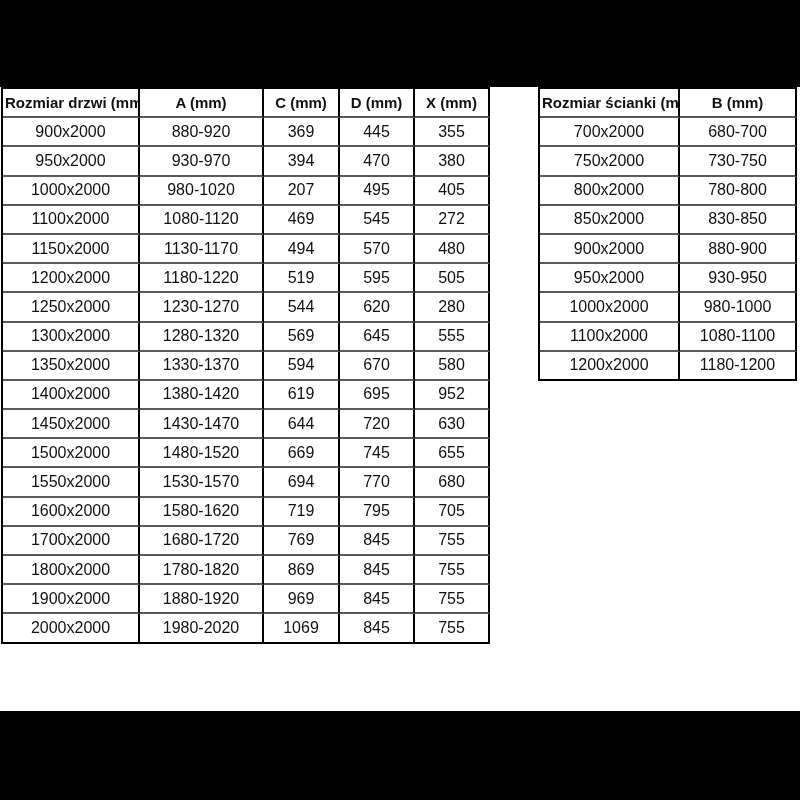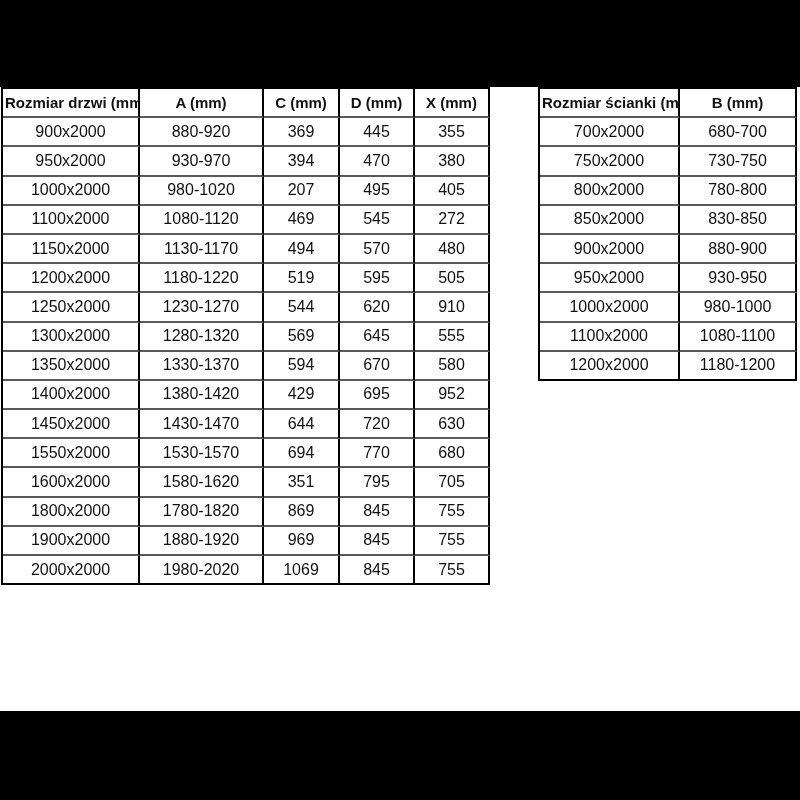--- a/index.html
+++ b/index.html
@@ -137,63 +137,77 @@
             <td>1180-1220</td>
             <td>519</td>
             <td>595</td>
             <td>505</td>
           </tr>
           <tr>
             <td>1250x2000</td>
             <td>1230-1270</td>
             <td>544</td>
             <td>620</td>
-            <td>910</td>
+            <td>280</td>
           </tr>
           <tr>
             <td>1300x2000</td>
             <td>1280-1320</td>
             <td>569</td>
             <td>645</td>
             <td>555</td>
           </tr>
           <tr>
             <td>1350x2000</td>
             <td>1330-1370</td>
             <td>594</td>
             <td>670</td>
             <td>580</td>
           </tr>
           <tr>
             <td>1400x2000</td>
             <td>1380-1420</td>
-            <td>429</td>
+            <td>619</td>
             <td>695</td>
             <td>952</td>
           </tr>
           <tr>
             <td>1450x2000</td>
             <td>1430-1470</td>
             <td>644</td>
             <td>720</td>
             <td>630</td>
           </tr>
           <tr>
+            <td>1500x2000</td>
+            <td>1480-1520</td>
+            <td>669</td>
+            <td>745</td>
+            <td>655</td>
+          </tr>
+          <tr>
             <td>1550x2000</td>
             <td>1530-1570</td>
             <td>694</td>
             <td>770</td>
             <td>680</td>
           </tr>
           <tr>
             <td>1600x2000</td>
             <td>1580-1620</td>
-            <td>351</td>
+            <td>719</td>
             <td>795</td>
             <td>705</td>
+          </tr>
+          <tr>
+            <td>1700x2000</td>
+            <td>1680-1720</td>
+            <td>769</td>
+            <td>845</td>
+            <td>755</td>
           </tr>
           <tr>
             <td>1800x2000</td>
             <td>1780-1820</td>
             <td>869</td>
             <td>845</td>
             <td>755</td>
           </tr>
           <tr>
             <td>1900x2000</td>

